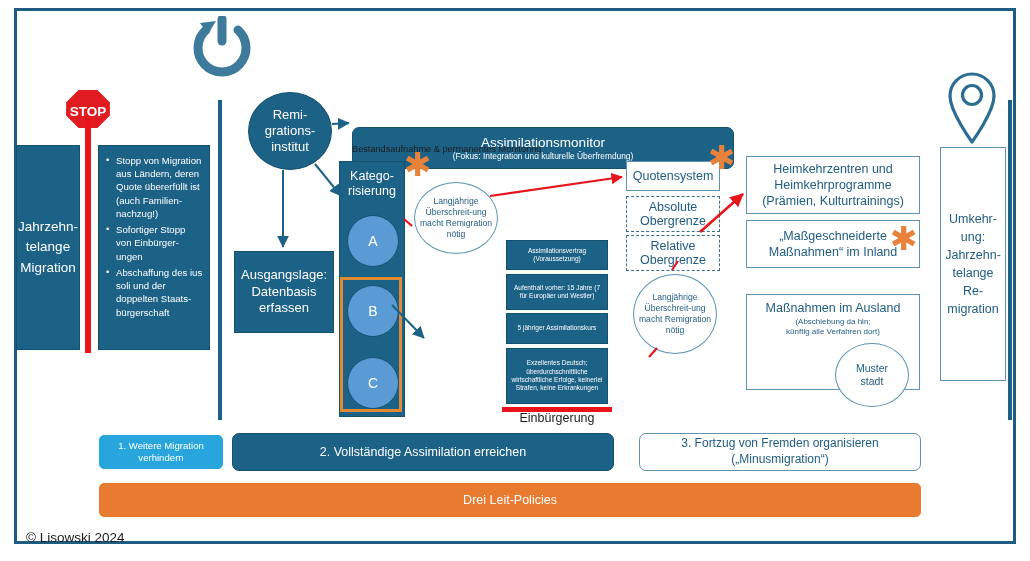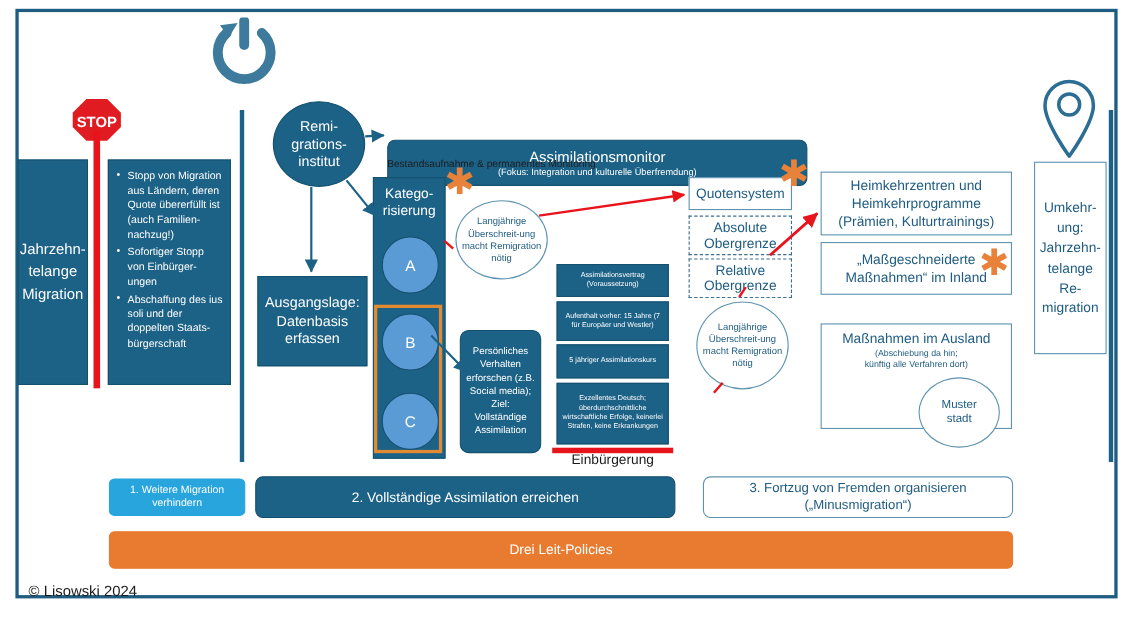--- a/index.html
+++ b/index.html
@@ -205,21 +205,21 @@
     display: flex; flex-direction: column;
     align-items: center; justify-content: center;
     text-align: center; font-size: 10.5px; line-height: 1.25;
   }
   #ankerzentren { left: 752px; top: 343px; }
   #musterstadt  { left: 835px; top: 343px; }
 
   
   #pin-icon { position: absolute; left: 946px; top: 72px; width: 52px; height: 72px; }
   #umkehrung {
-    left: 940px; top: 147px; width: 66px; height: 175px;
+    left: 940px; top: 147px; width: 66px; height: 234px;
     font-size: 12.5px; line-height: 1.45;
   }
   #vrule-right {
     position: absolute; left: 1008px; top: 100px; width: 4px; height: 320px;
     background: #1c6186;
   }
 
   
   #policy-1 {
     left: 99px; top: 435px; width: 124px; height: 34px;
@@ -313,23 +313,20 @@
   </div>
   <div id="bc-highlight"></div>
   <div class="cat-circle" id="cat-a">A</div>
   <div class="cat-circle" id="cat-b">B</div>
   <div class="cat-circle" id="cat-c">C</div>
 
   <div class="box outlined ellipse" id="bubble-kat">
     <span>Langjährige Überschreit-ung macht Remigration nötig</span>
   </div>
 
-  <div class="box filled" id="persoenliches-verhalten">
-    <span>Persönliches Verhalten erforschen (z.B. Social media); Ziel: Vollständige Assimilation</span>
-  </div>
 
   <div class="box filled req" id="req-1">
     <span>Assimilationsvertrag (Voraussetzung)</span>
   </div>
   <div class="box filled req" id="req-2">
     <span>Aufenthalt vorher: 15 Jahre (7 für Europäer und Westler)</span>
   </div>
   <div class="box filled req" id="req-3">
     <span>5 jähriger Assimilationskurs</span>
   </div>

